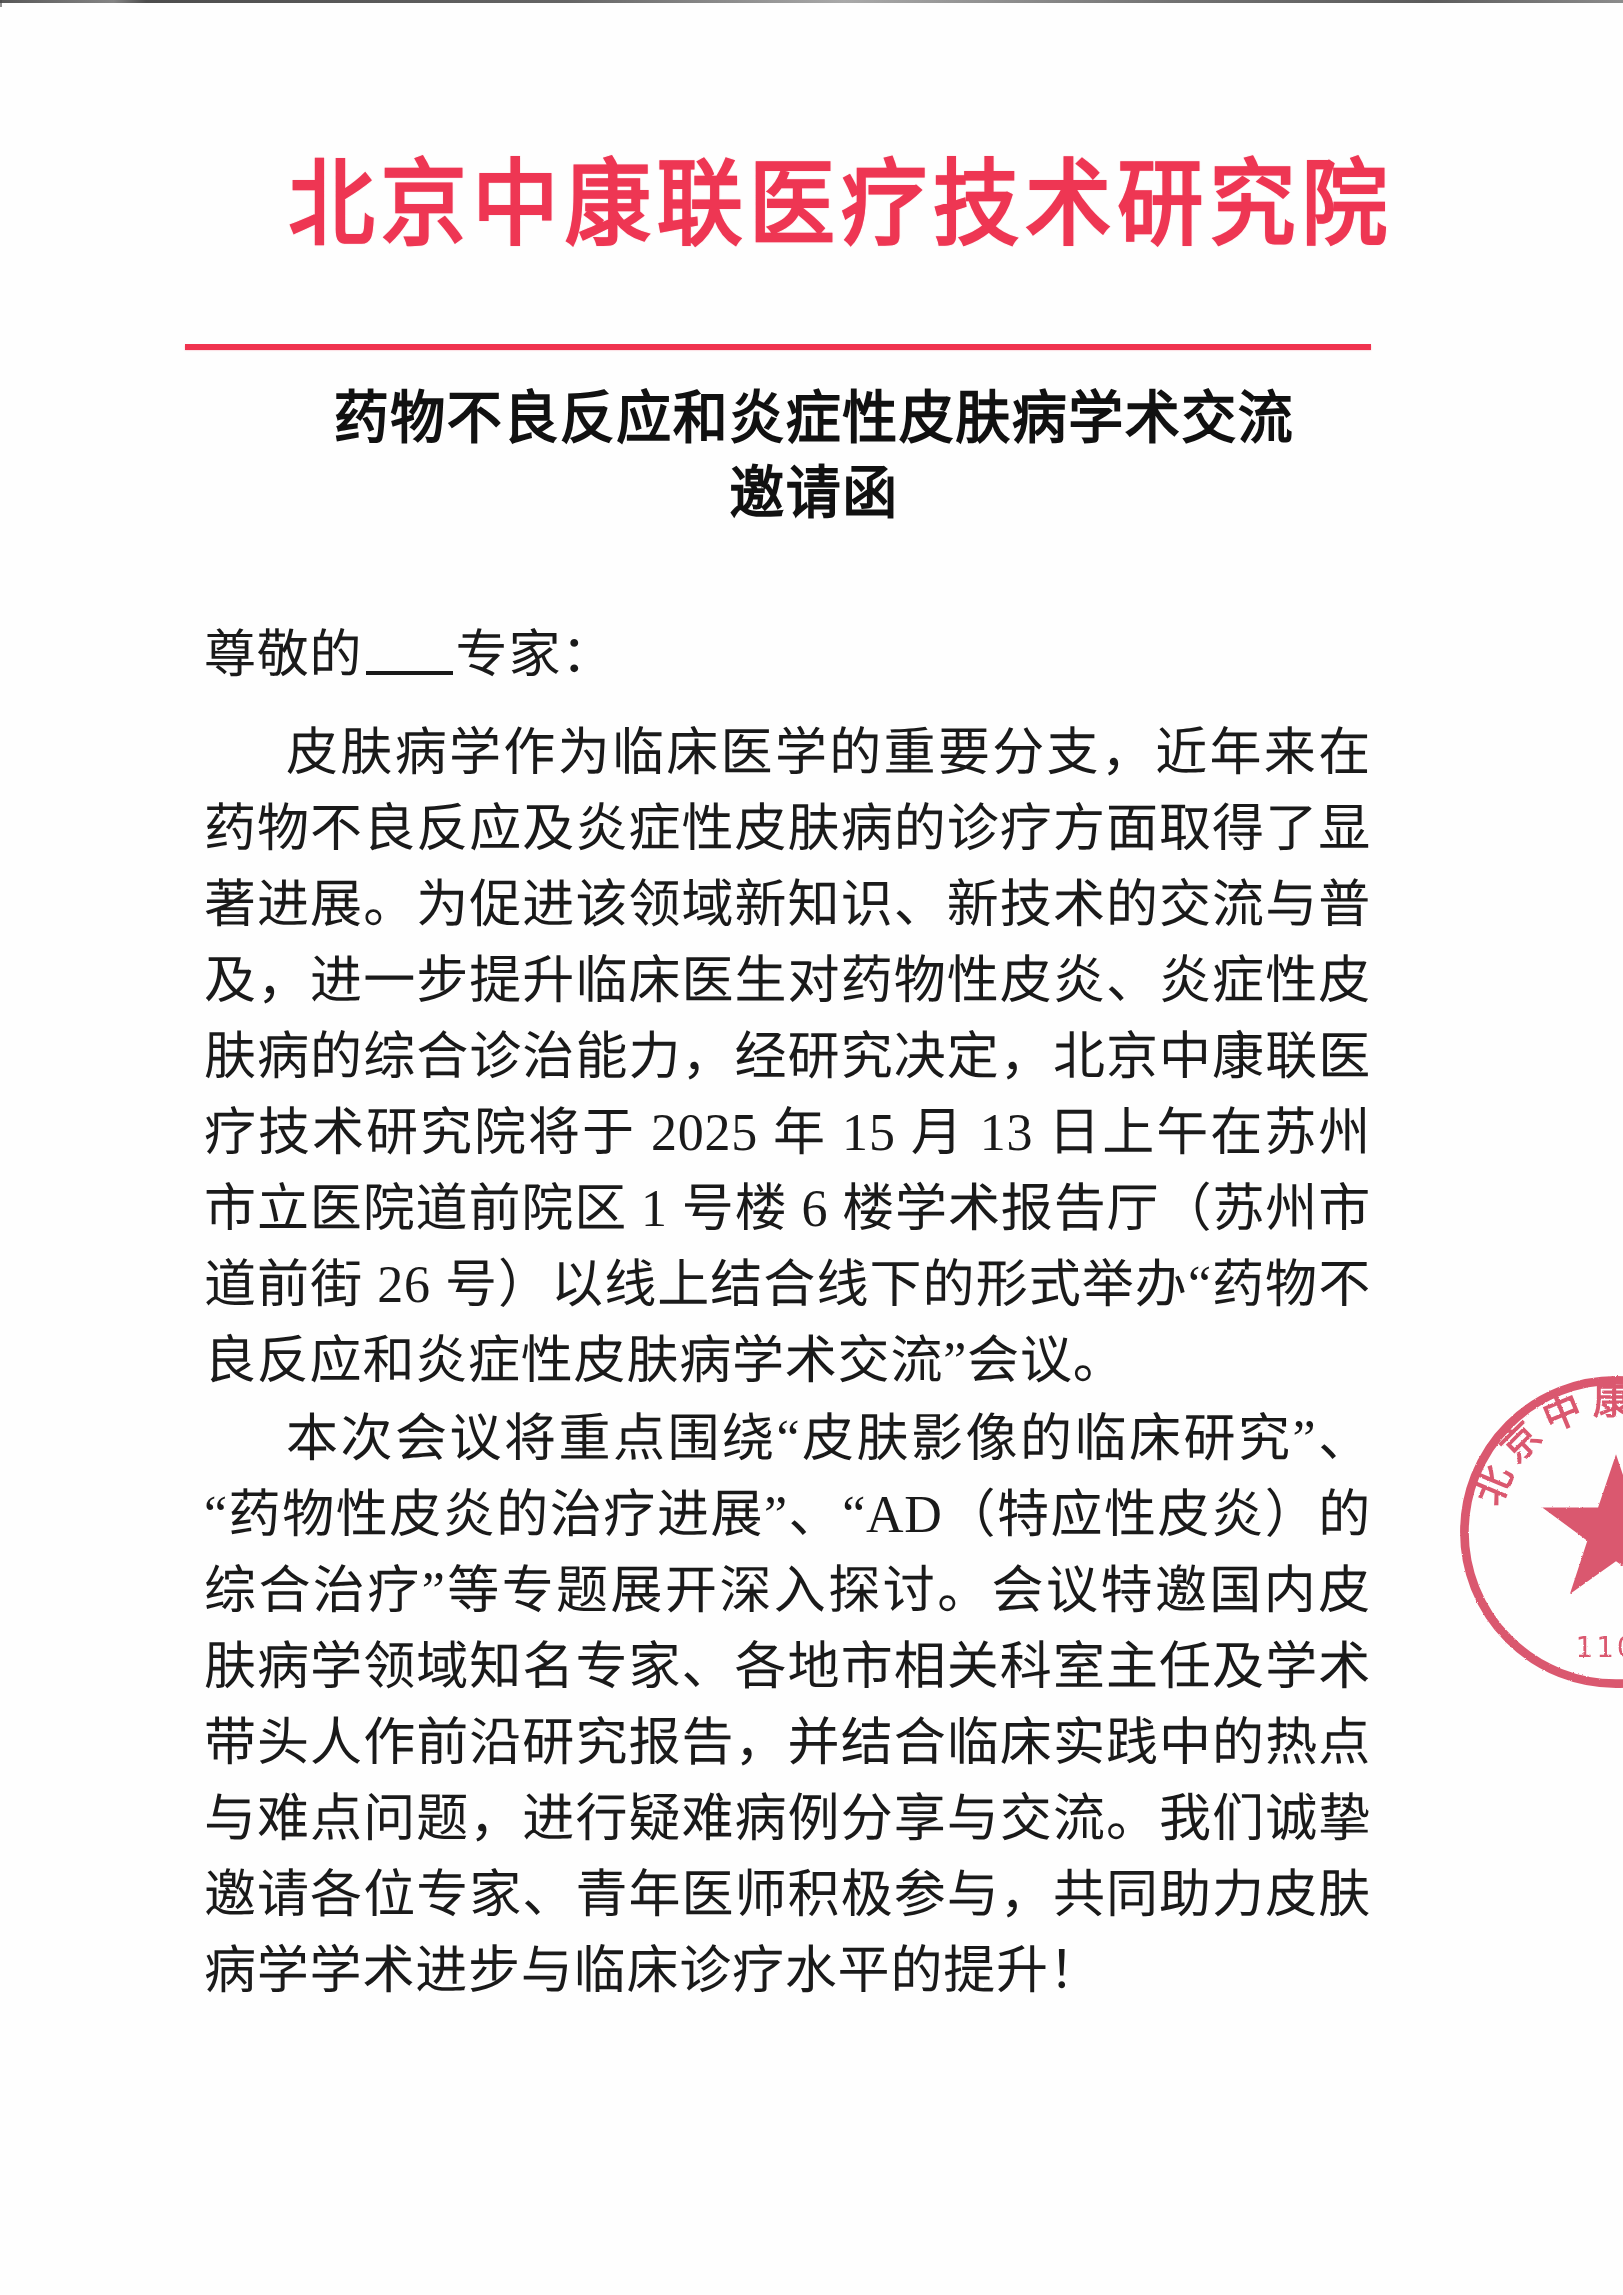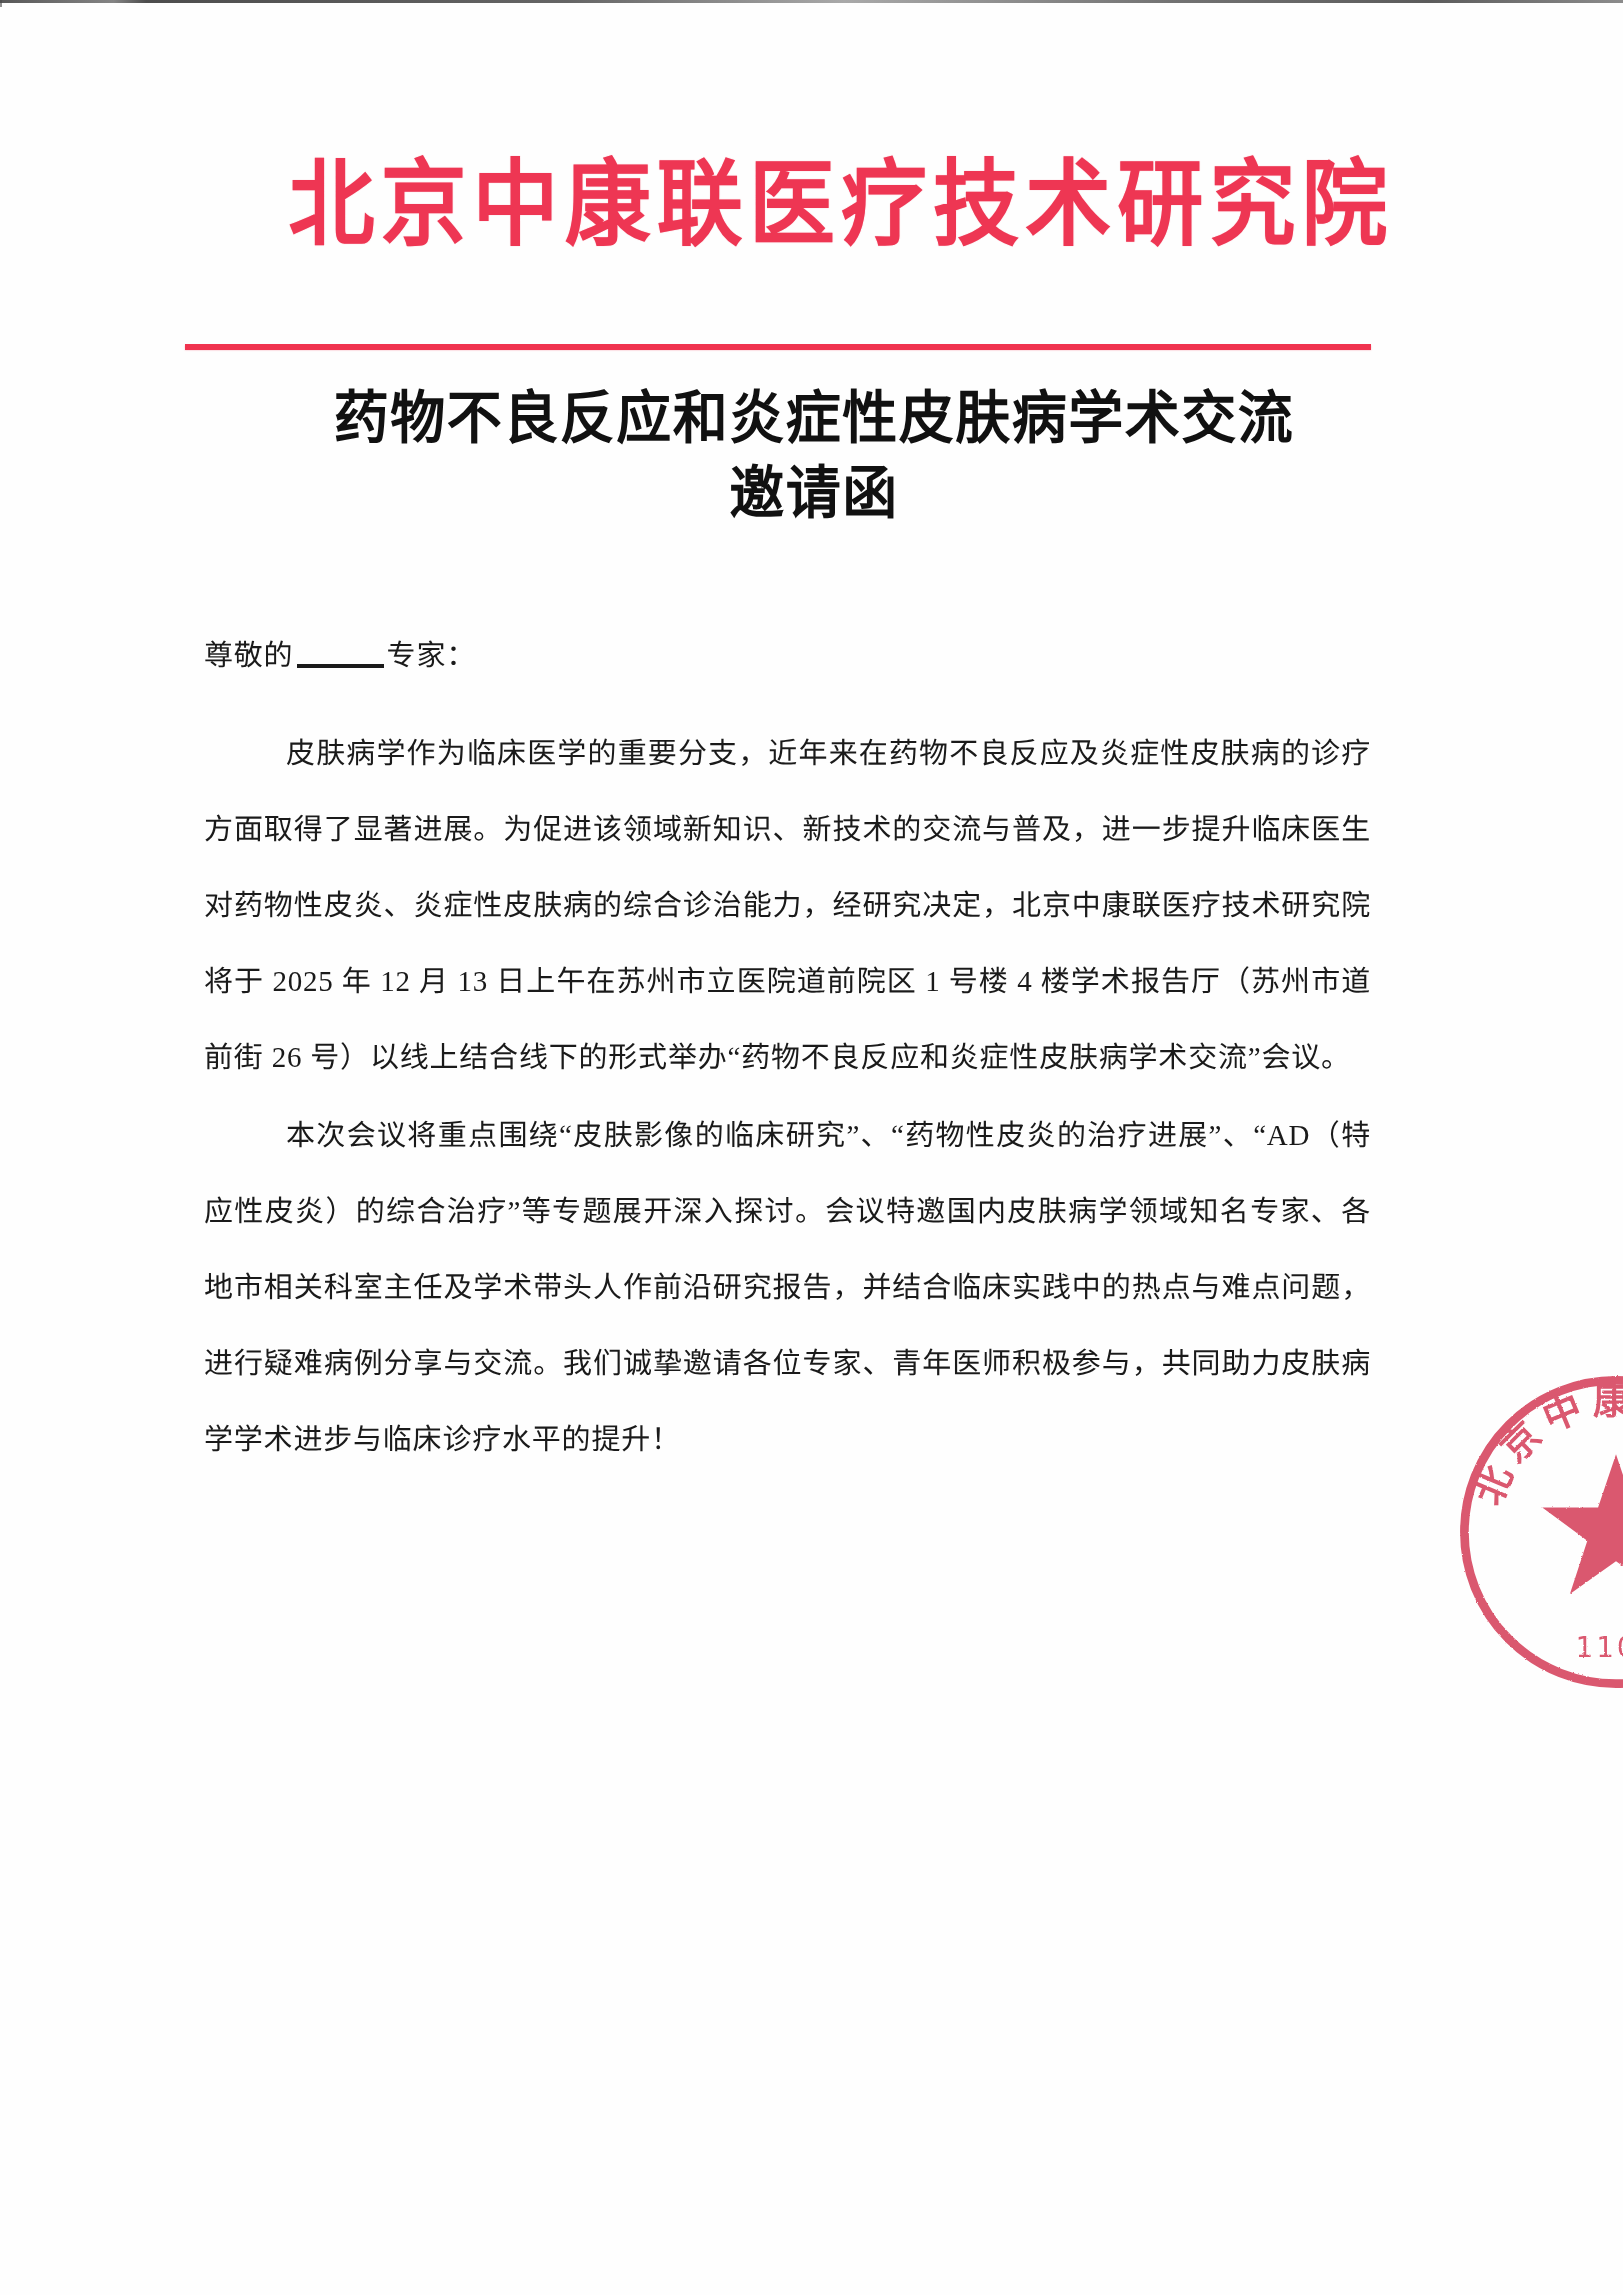--- a/index.html
+++ b/index.html
@@ -94,21 +94,21 @@
     display: block;
   }
 
   
   .body-block {
     position: absolute;
     left: 204px;
     top: 617px;
     width: 1167px;
     font-family: "Liberation Serif", "DejaVu Serif", serif;
-    font-size: 29px;
+    font-size: 52px;
     line-height: 76px;
     color: #1a1a1a;
     letter-spacing: 0.8px;
     text-align: justify;
     text-justify: inter-character;
   }
 
   .salutation {
     margin: 0 0 21.5px 0;
     white-space: nowrap;
@@ -163,21 +163,21 @@
     <span class="line1">药物不良反应和炎症性皮肤病学术交流</span>
     <span class="line2">邀请函</span>
   </div>
 
   <div class="body-block">
 
     <p class="salutation">
       <span>尊敬的</span><span class="blank-fill"></span><span>专家：</span>
     </p>
 
-    <p class="para">皮肤病学作为临床医学的重要分支，近年来在药物不良反应及炎症性皮肤病的诊疗方面取得了显著进展。为促进该领域新知识、新技术的交流与普及，进一步提升临床医生对药物性皮炎、炎症性皮肤病的综合诊治能力，经研究决定，北京中康联医疗技术研究院将于 2025 年 12 月 13 日上午在苏州市立医院道前院区 1 号楼 4 楼学术报告厅（苏州市道前街 26 号）以线上结合线下的形式举办“药物不良反应和炎症性皮肤病学术交流”会议。</p>
+    <p class="para">皮肤病学作为临床医学的重要分支，近年来在药物不良反应及炎症性皮肤病的诊疗方面取得了显著进展。为促进该领域新知识、新技术的交流与普及，进一步提升临床医生对药物性皮炎、炎症性皮肤病的综合诊治能力，经研究决定，北京中康联医疗技术研究院将于 2025 年 15 月 13 日上午在苏州市立医院道前院区 1 号楼 6 楼学术报告厅（苏州市道前街 26 号）以线上结合线下的形式举办“药物不良反应和炎症性皮肤病学术交流”会议。</p>
 
     <p class="para">本次会议将重点围绕“皮肤影像的临床研究”、“药物性皮炎的治疗进展”、“AD（特应性皮炎）的综合治疗”等专题展开深入探讨。会议特邀国内皮肤病学领域知名专家、各地市相关科室主任及学术带头人作前沿研究报告，并结合临床实践中的热点与难点问题，进行疑难病例分享与交流。我们诚挚邀请各位专家、青年医师积极参与，共同助力皮肤病学学术进步与临床诊疗水平的提升！</p>
 
   </div>
 
   <div class="seal">
     <svg viewBox="0 0 660 660" xmlns="http://www.w3.org/2000/svg" aria-hidden="true">
       <defs>
         <path id="sealArcPath" d="M 100 330 A 230 230 0 0 1 560 330"></path>
         <filter id="sealRough" x="-20%" y="-20%" width="140%" height="140%">

